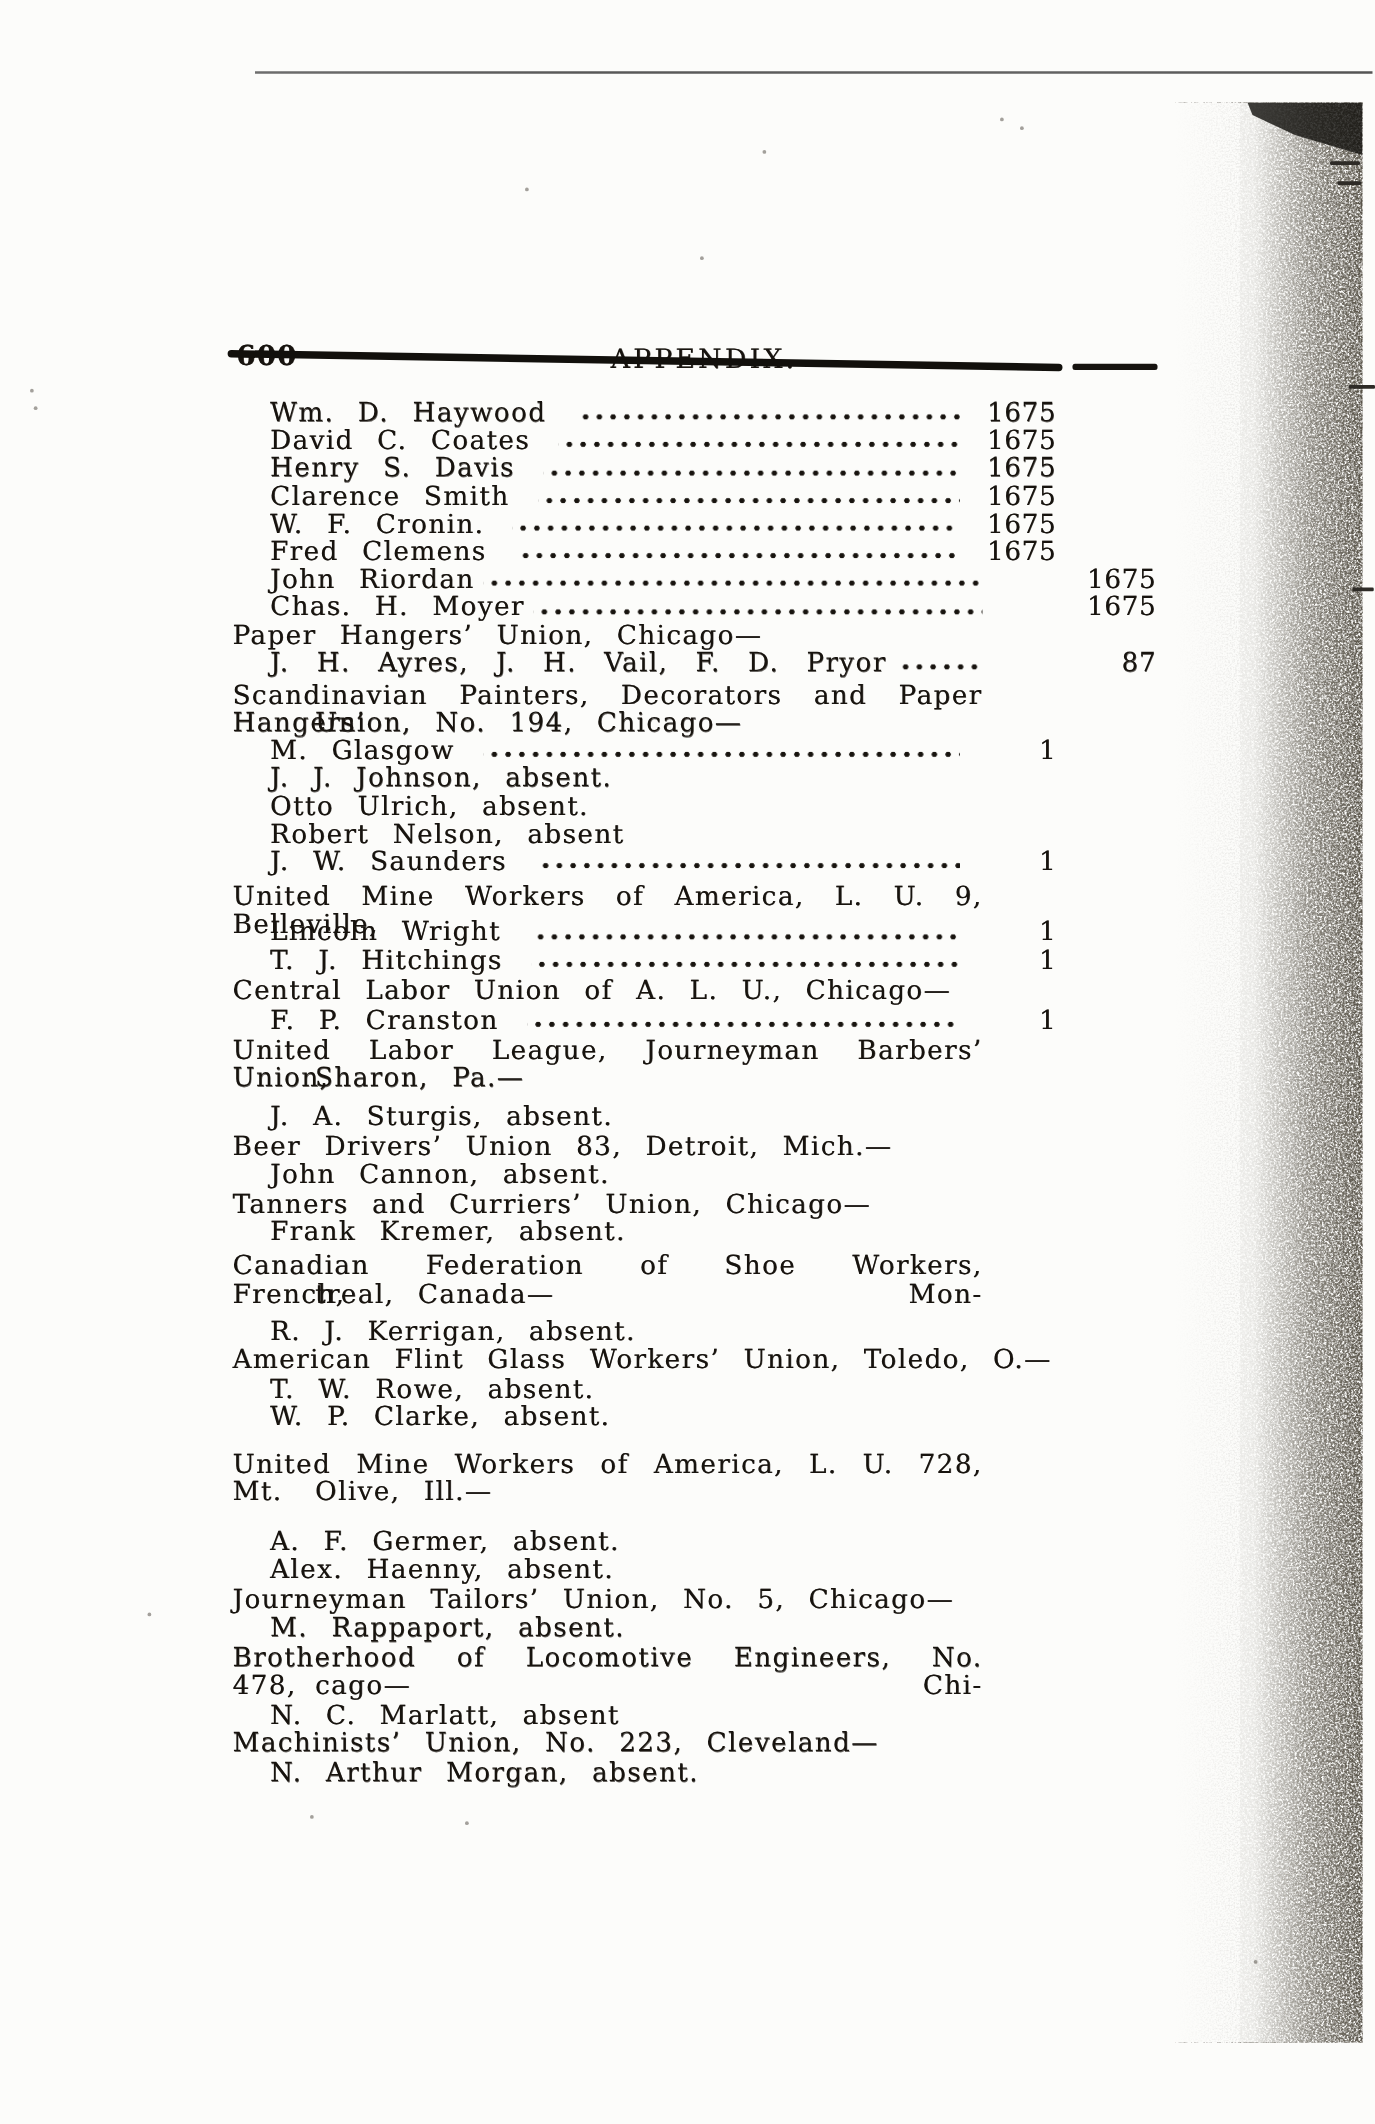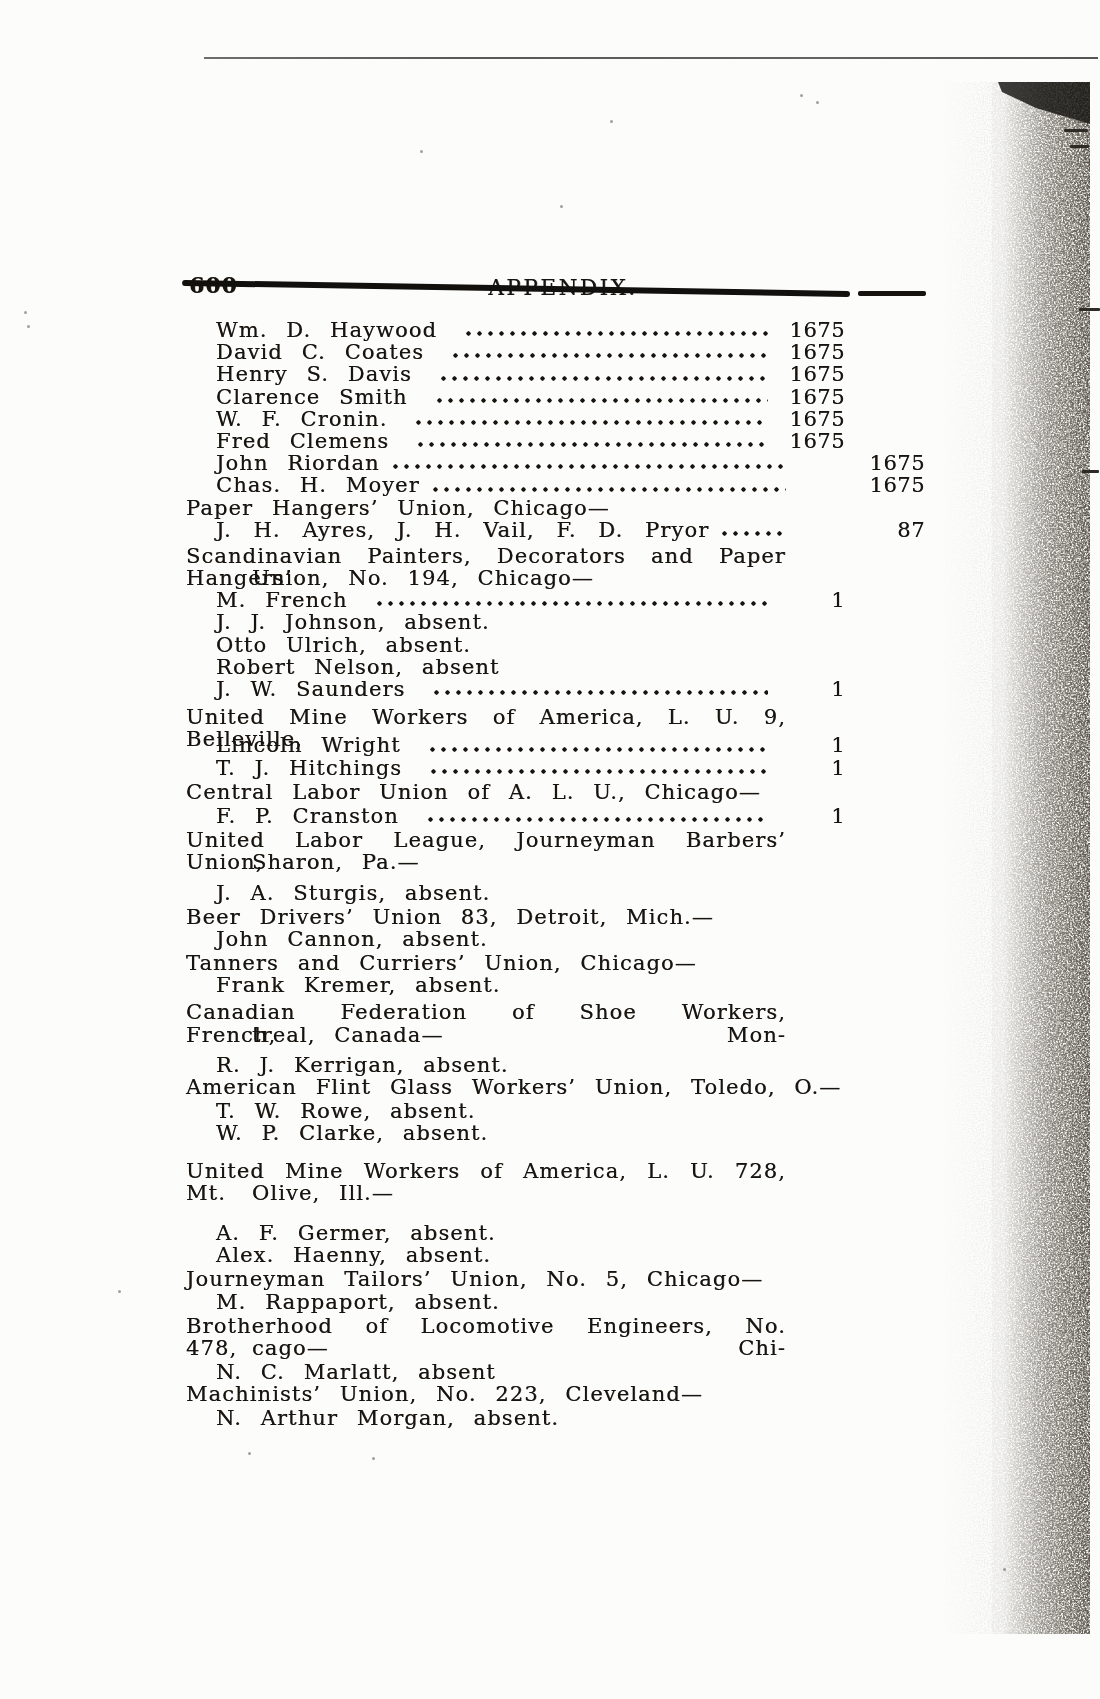--- a/index.html
+++ b/index.html
@@ -97,21 +97,21 @@
     <div class="row leader ind-name col-b">
       <span class="txt" style="word-spacing: 14px;">J. H. Ayres, J. H. Vail, F. D. Pryor</span>
       <span class="leader-dots"></span>
       <span class="val">87</span>
     </div>
     <div class="row header ind-header just" style="margin-top: 4px;">
       <span class="txt">Scandinavian Painters, Decorators and Paper Hangers’</span>
     </div>
     <div class="row header ind-cont"><span class="txt">Union, No. 194, Chicago—</span></div>
     <div class="row leader ind-name col-a">
-      <span class="txt">M. French</span>
+      <span class="txt">M. Glasgow</span>
       <span class="leader-dots"></span>
       <span class="val">1</span>
     </div>
     <div class="row plain ind-name"><span class="txt">J. J. Johnson, absent.</span></div>
     <div class="row plain ind-name"><span class="txt">Otto Ulrich, absent.</span></div>
     <div class="row plain ind-name"><span class="txt">Robert Nelson, absent</span></div>
     <div class="row leader ind-name col-a">
       <span class="txt">J. W. Saunders</span>
       <span class="leader-dots"></span>
       <span class="val">1</span>

